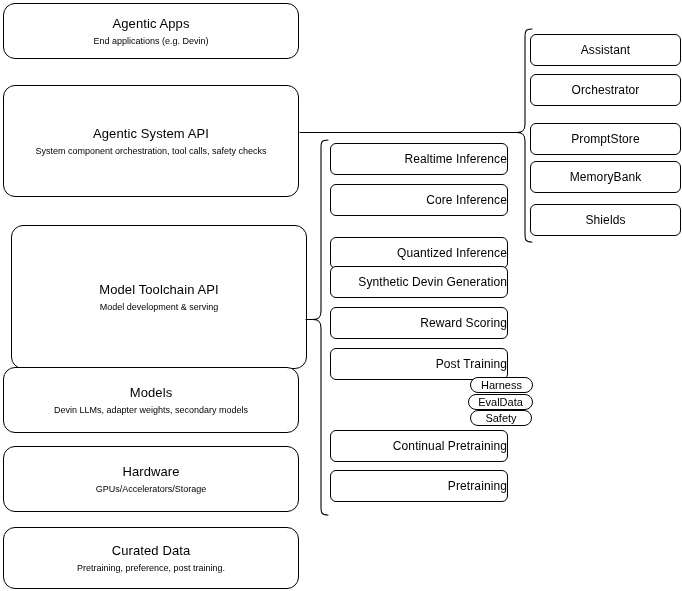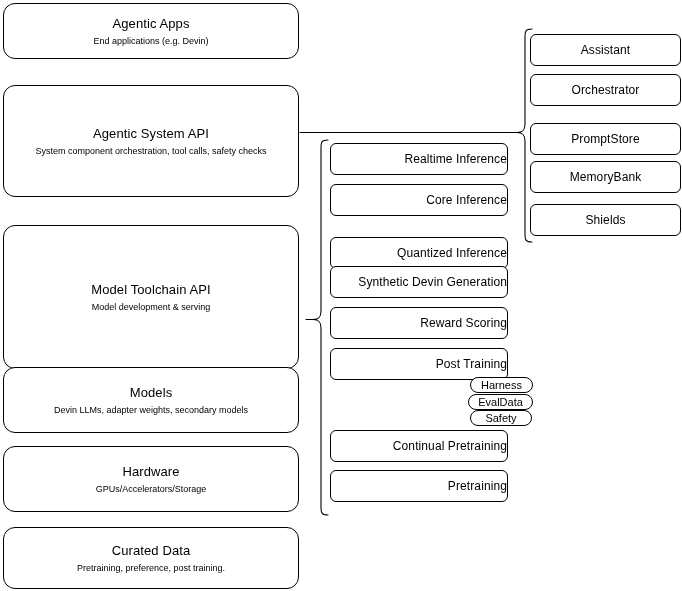--- a/index.html
+++ b/index.html
@@ -121,21 +121,21 @@
   <div class="node layer" style="top:3px; height:56px;">
     <div class="title">Agentic Apps</div>
     <div class="subtitle">End applications (e.g. Devin)</div>
   </div>
 
   <div class="node layer" style="top:85px; height:112px;">
     <div class="title">Agentic System API</div>
     <div class="subtitle">System component orchestration, tool calls, safety checks</div>
   </div>
 
-  <div class="node layer" style="top:225px; height:144px;">
+  <div class="node layer" style="top:225px; height:144px;margin-left:8px;">
     <div class="title">Model Toolchain API</div>
     <div class="subtitle">Model development &amp; serving</div>
   </div>
 
   <div class="node layer" style="top:367px; height:66px;">
     <div class="title">Models</div>
     <div class="subtitle">Devin LLMs, adapter weights, secondary models</div>
   </div>
 
   <div class="node layer" style="top:446px; height:66px;">

